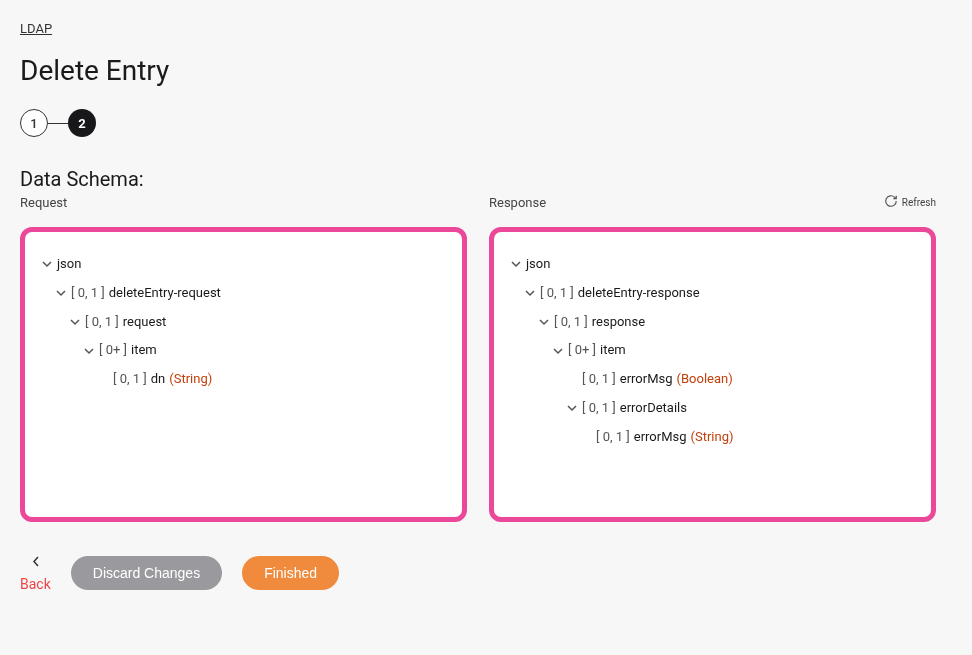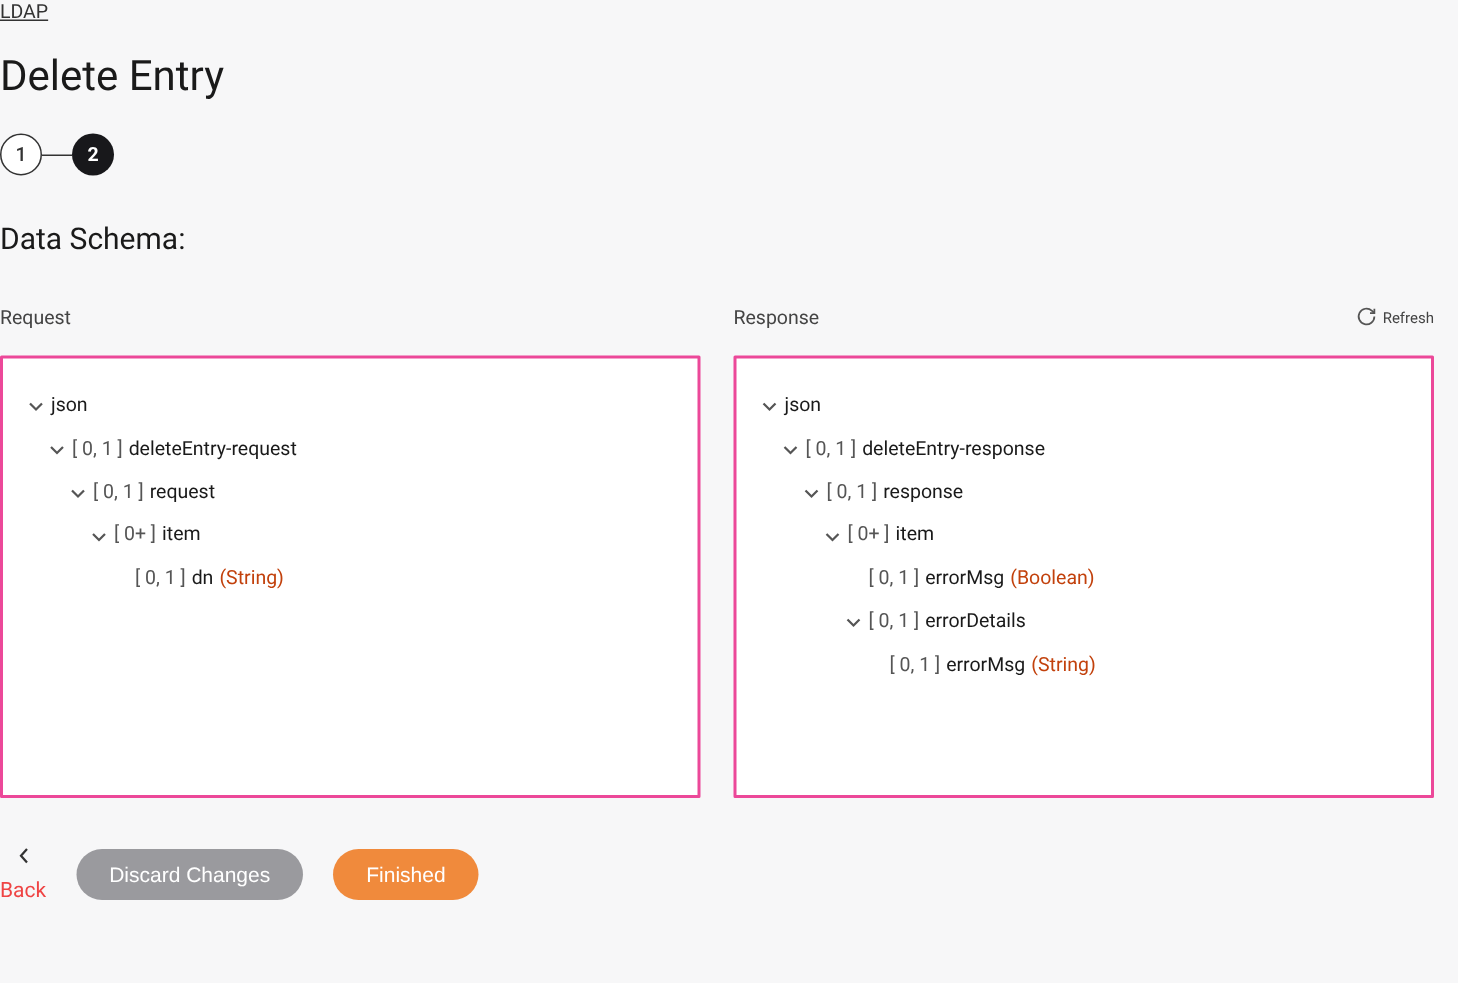--- a/index.html
+++ b/index.html
@@ -7,20 +7,21 @@
       margin: 0;
       padding: 0;
     }
     body {
       font-family: -apple-system, BlinkMacSystemFont, "Segoe UI", Roboto, "Helvetica Neue", Arial, sans-serif;
       background: #f7f7f8;
       color: #1a1a1a;
       font-size: 14px;
     }
     .page {
+      padding: 20px;
       width: 956px;
     }
     .breadcrumb {
       text-decoration: underline;
       color: #333;
       display: inline-block;
       margin-bottom: 18px;
       font-size: 13px;
     }
     .page-title {
@@ -55,21 +56,20 @@
       font-weight: 700;
     }
     .step-line {
       width: 20px;
       height: 1px;
       background: #333;
     }
     .section-title {
       font-size: 20px;
       font-weight: 400;
-      margin-bottom: 30px;
     }
     .schema-row {
       display: flex;
       gap: 22px;
       align-items: flex-start;
     }
     .schema-column {
       flex: 1;
       display: flex;
       flex-direction: column;
@@ -92,22 +92,22 @@
       font-size: 10px;
       color: #444;
       cursor: pointer;
     }
     .refresh svg {
       width: 14px;
       height: 14px;
     }
     .schema-box {
       background: #fff;
-      border: 2px solid #ec4899;
-      border-radius: 1px;
+      border: 5px solid #ec4899;
+      border-radius: 12px;
       padding: 18px 16px;
       min-height: 295px;
     }
     .tree-node {
       display: flex;
       align-items: center;
       padding: 4px 0;
       font-size: 13px;
       line-height: 1.6;
       white-space: nowrap;

